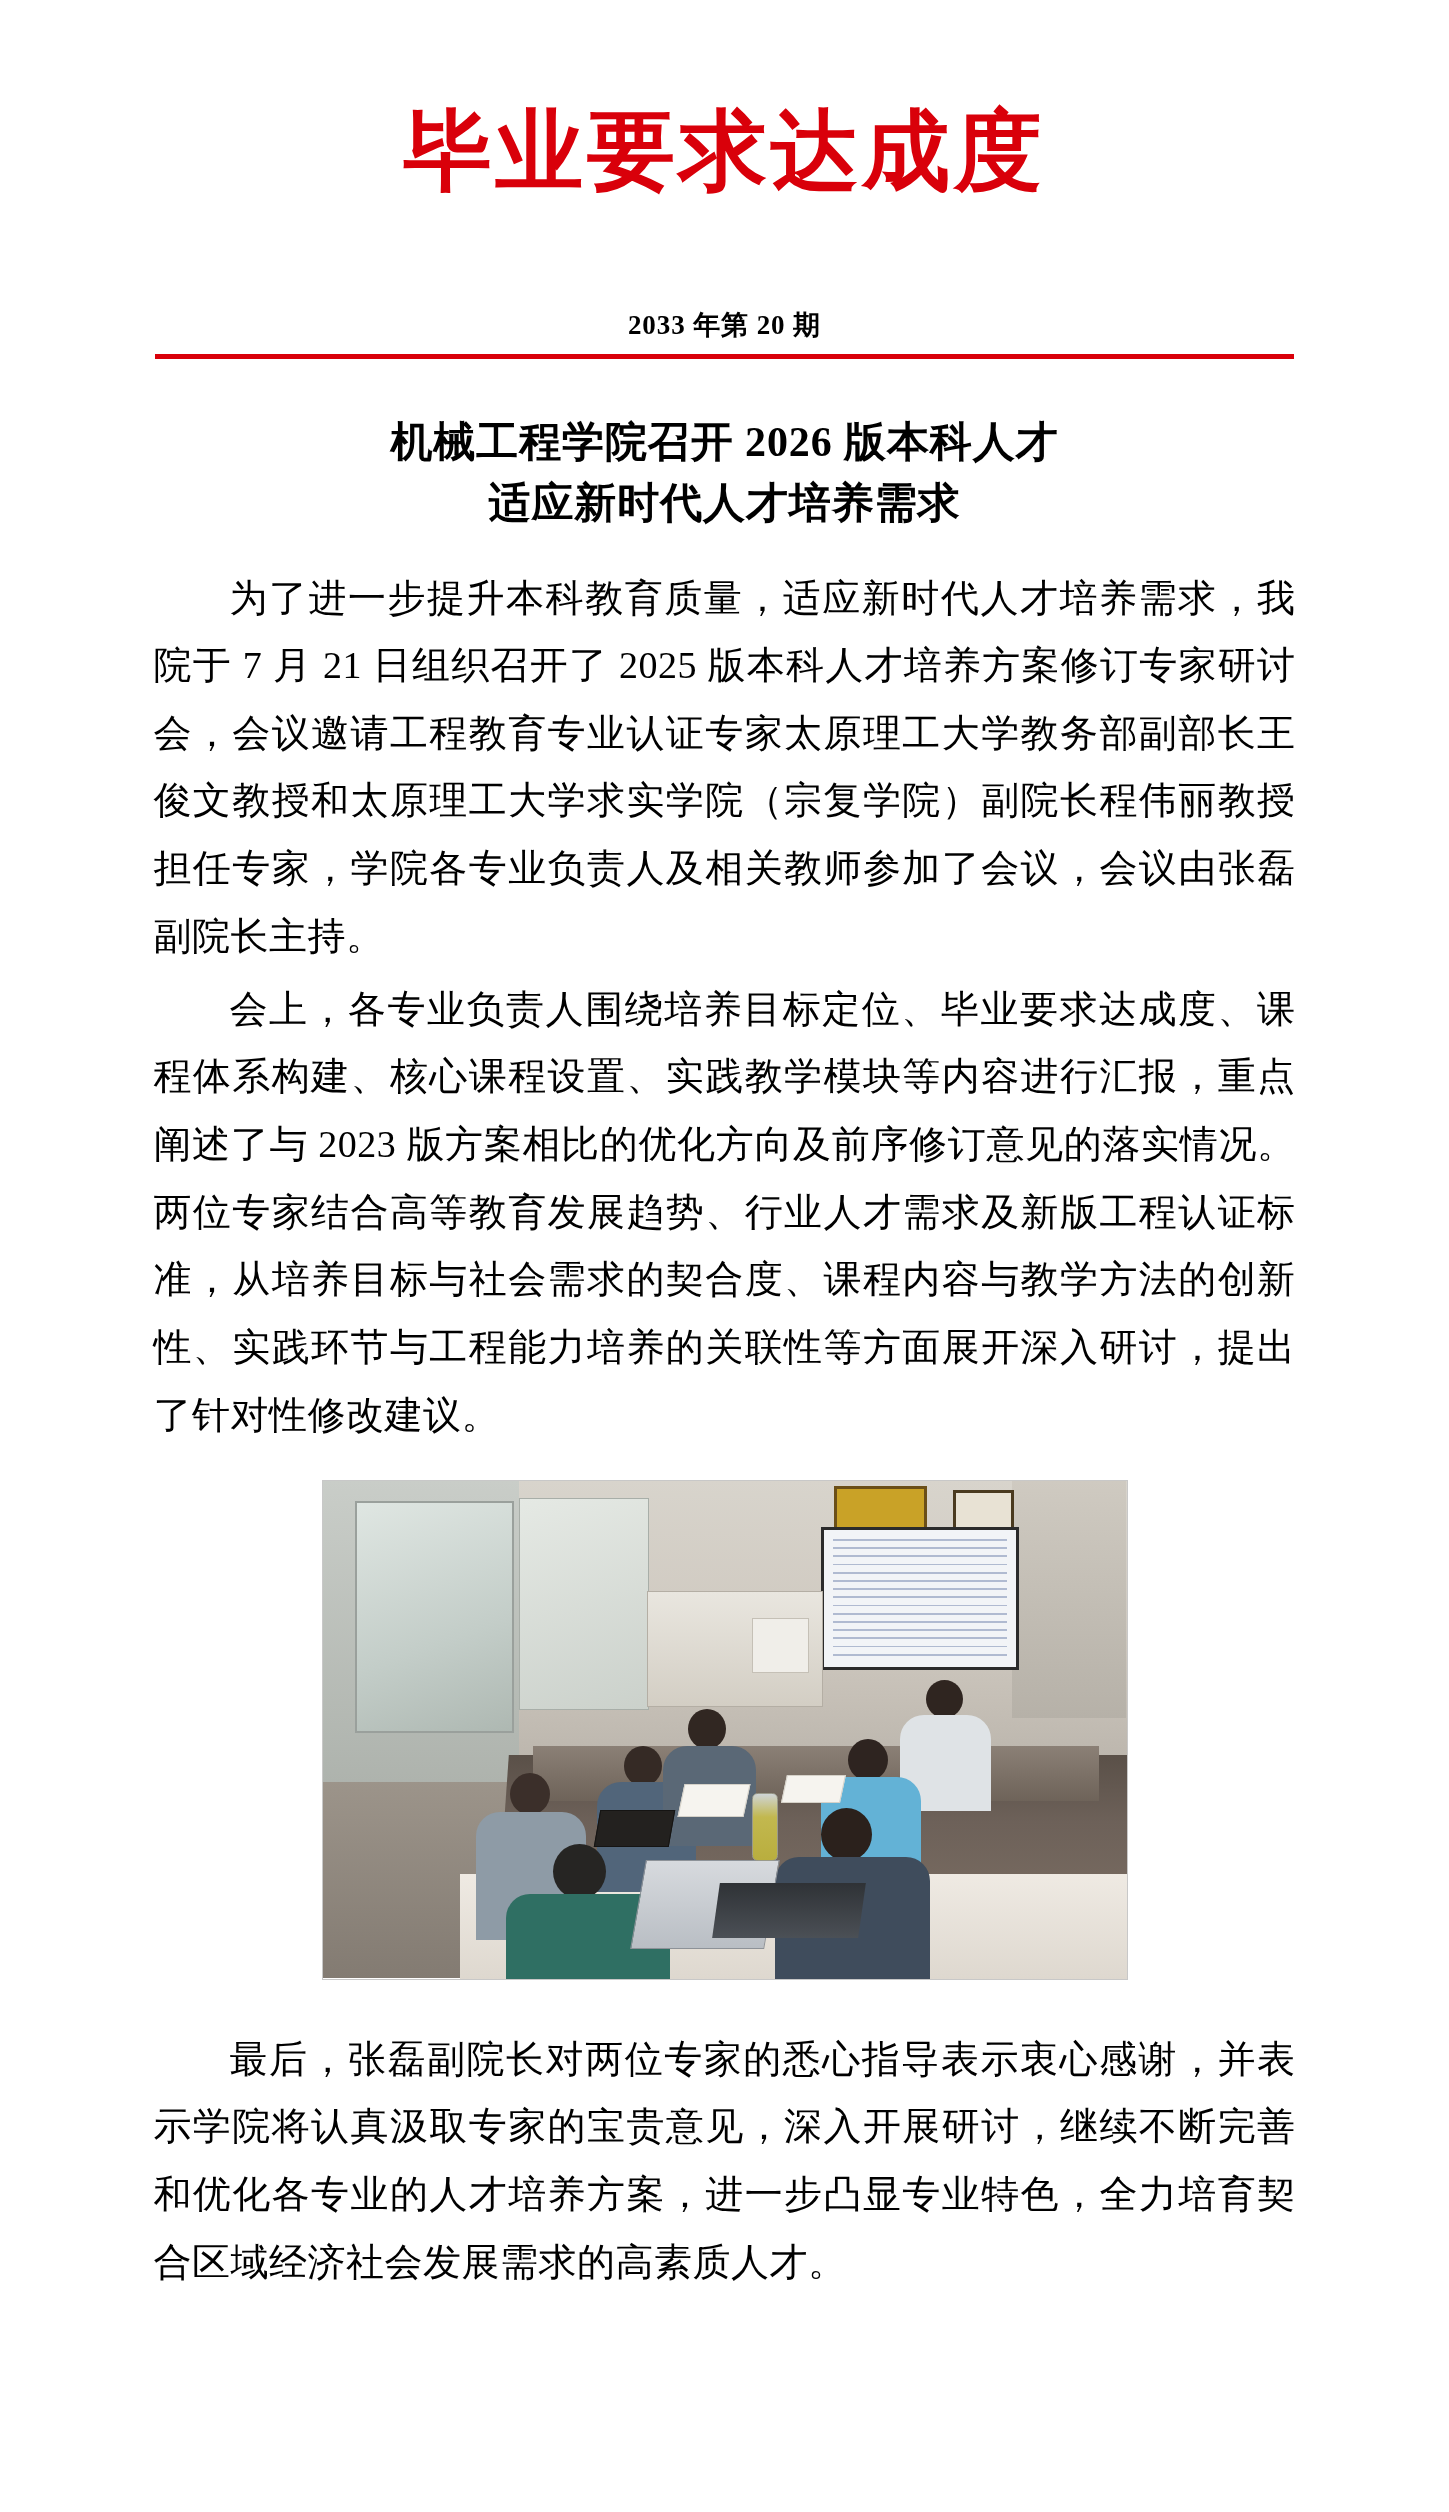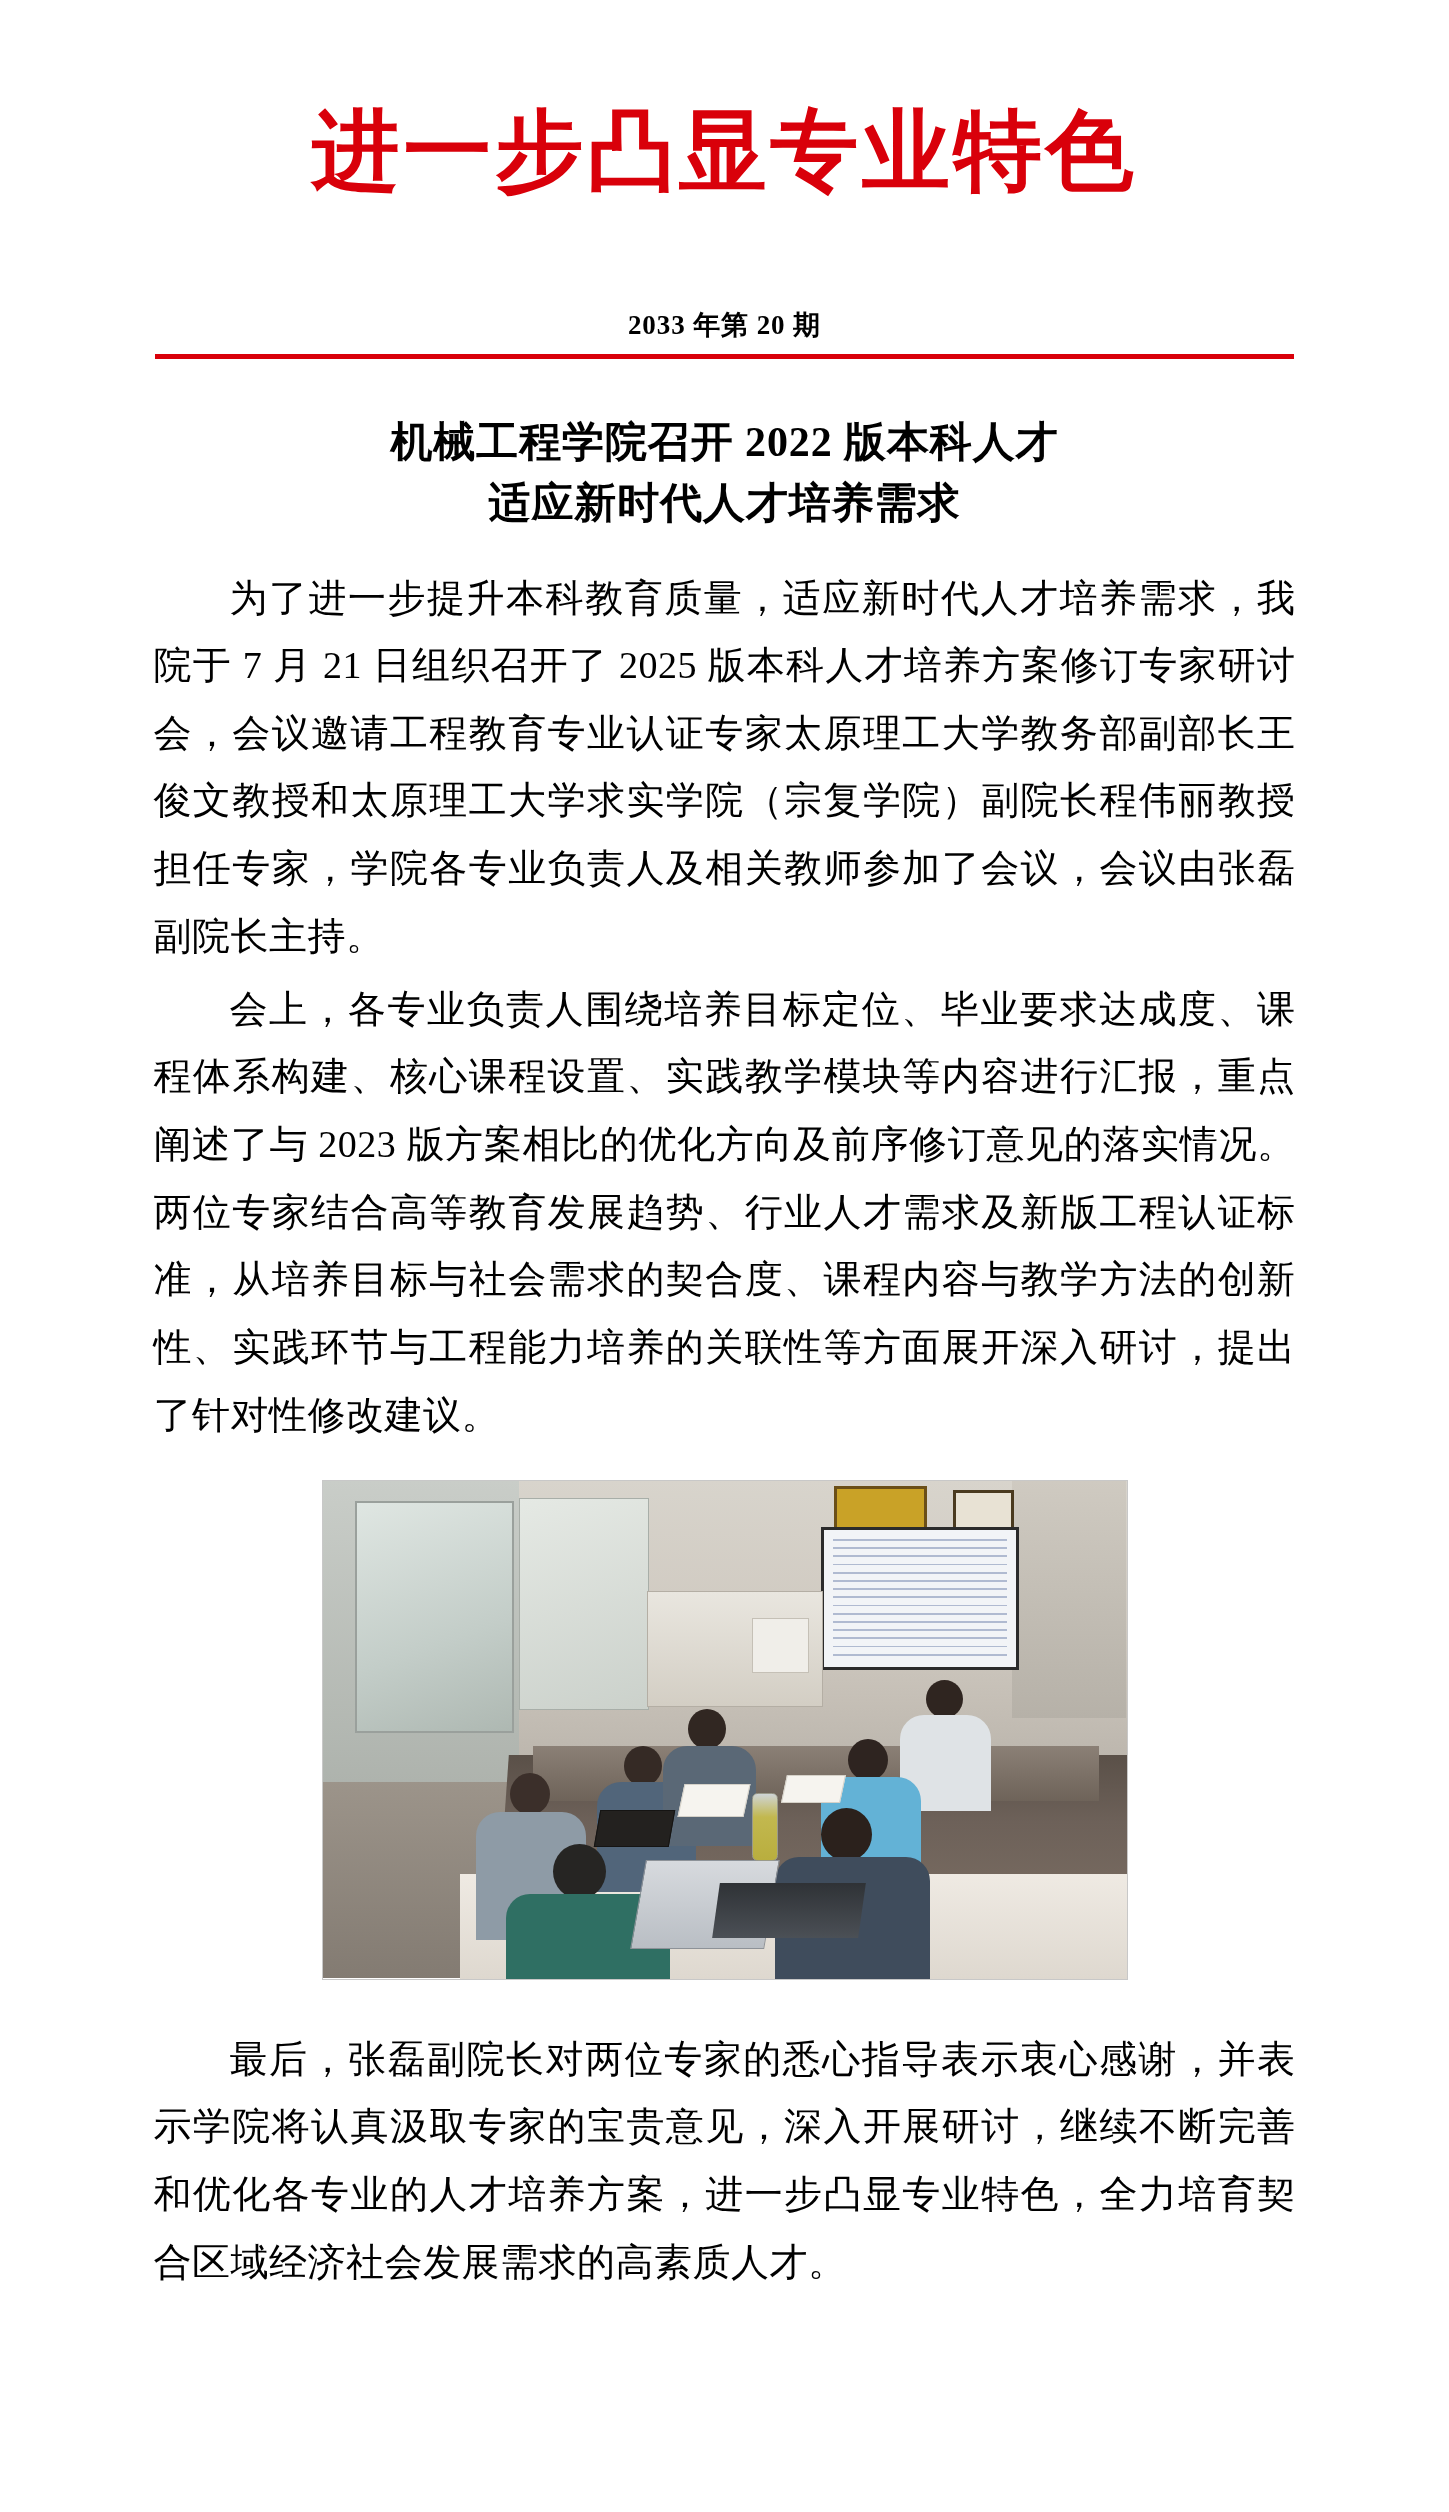--- a/index.html
+++ b/index.html
@@ -181,28 +181,28 @@
   .ph-paper {
     background: #f6f4ef; position: absolute; border: 0.9px solid #d5d1c8;
   }
   .caption-gap { height: 5.5px; }
 </style>
 </head>
 <body>
 
 <div class="page">
 
-  <h1 class="masthead">进一步凸显专业特色</h1>
+  <h1 class="masthead">毕业要求达成度</h1>
 
   <div class="issue-line">2033 年第 20 期</div>
 
   <div class="red-rule"></div>
 
   <div class="doc-title">
-    <div>机械工程学院召开 2022 版本科人才</div>
+    <div>机械工程学院召开 2026 版本科人才</div>
     <div>适应新时代人才培养需求</div>
   </div>
 
   <div class="body-text">
     <p>为了进一步提升本科教育质量，适应新时代人才培养需求，我院于 7 月 21 日组织召开了 2025 版本科人才培养方案修订专家研讨会，会议邀请工程教育专业认证专家太原理工大学教务部副部长王俊文教授和太原理工大学求实学院（宗复学院）副院长程伟丽教授担任专家，学院各专业负责人及相关教师参加了会议，会议由张磊副院长主持。</p>
     <p>会上，各专业负责人围绕培养目标定位、毕业要求达成度、课程体系构建、核心课程设置、实践教学模块等内容进行汇报，重点阐述了与 2023 版方案相比的优化方向及前序修订意见的落实情况。两位专家结合高等教育发展趋势、行业人才需求及新版工程认证标准，从培养目标与社会需求的契合度、课程内容与教学方法的创新性、实践环节与工程能力培养的关联性等方面展开深入研讨，提出了针对性修改建议。</p>
   </div>
 
   <div class="figure" role="img">
     <div class="ph ph-wall-back"></div>

